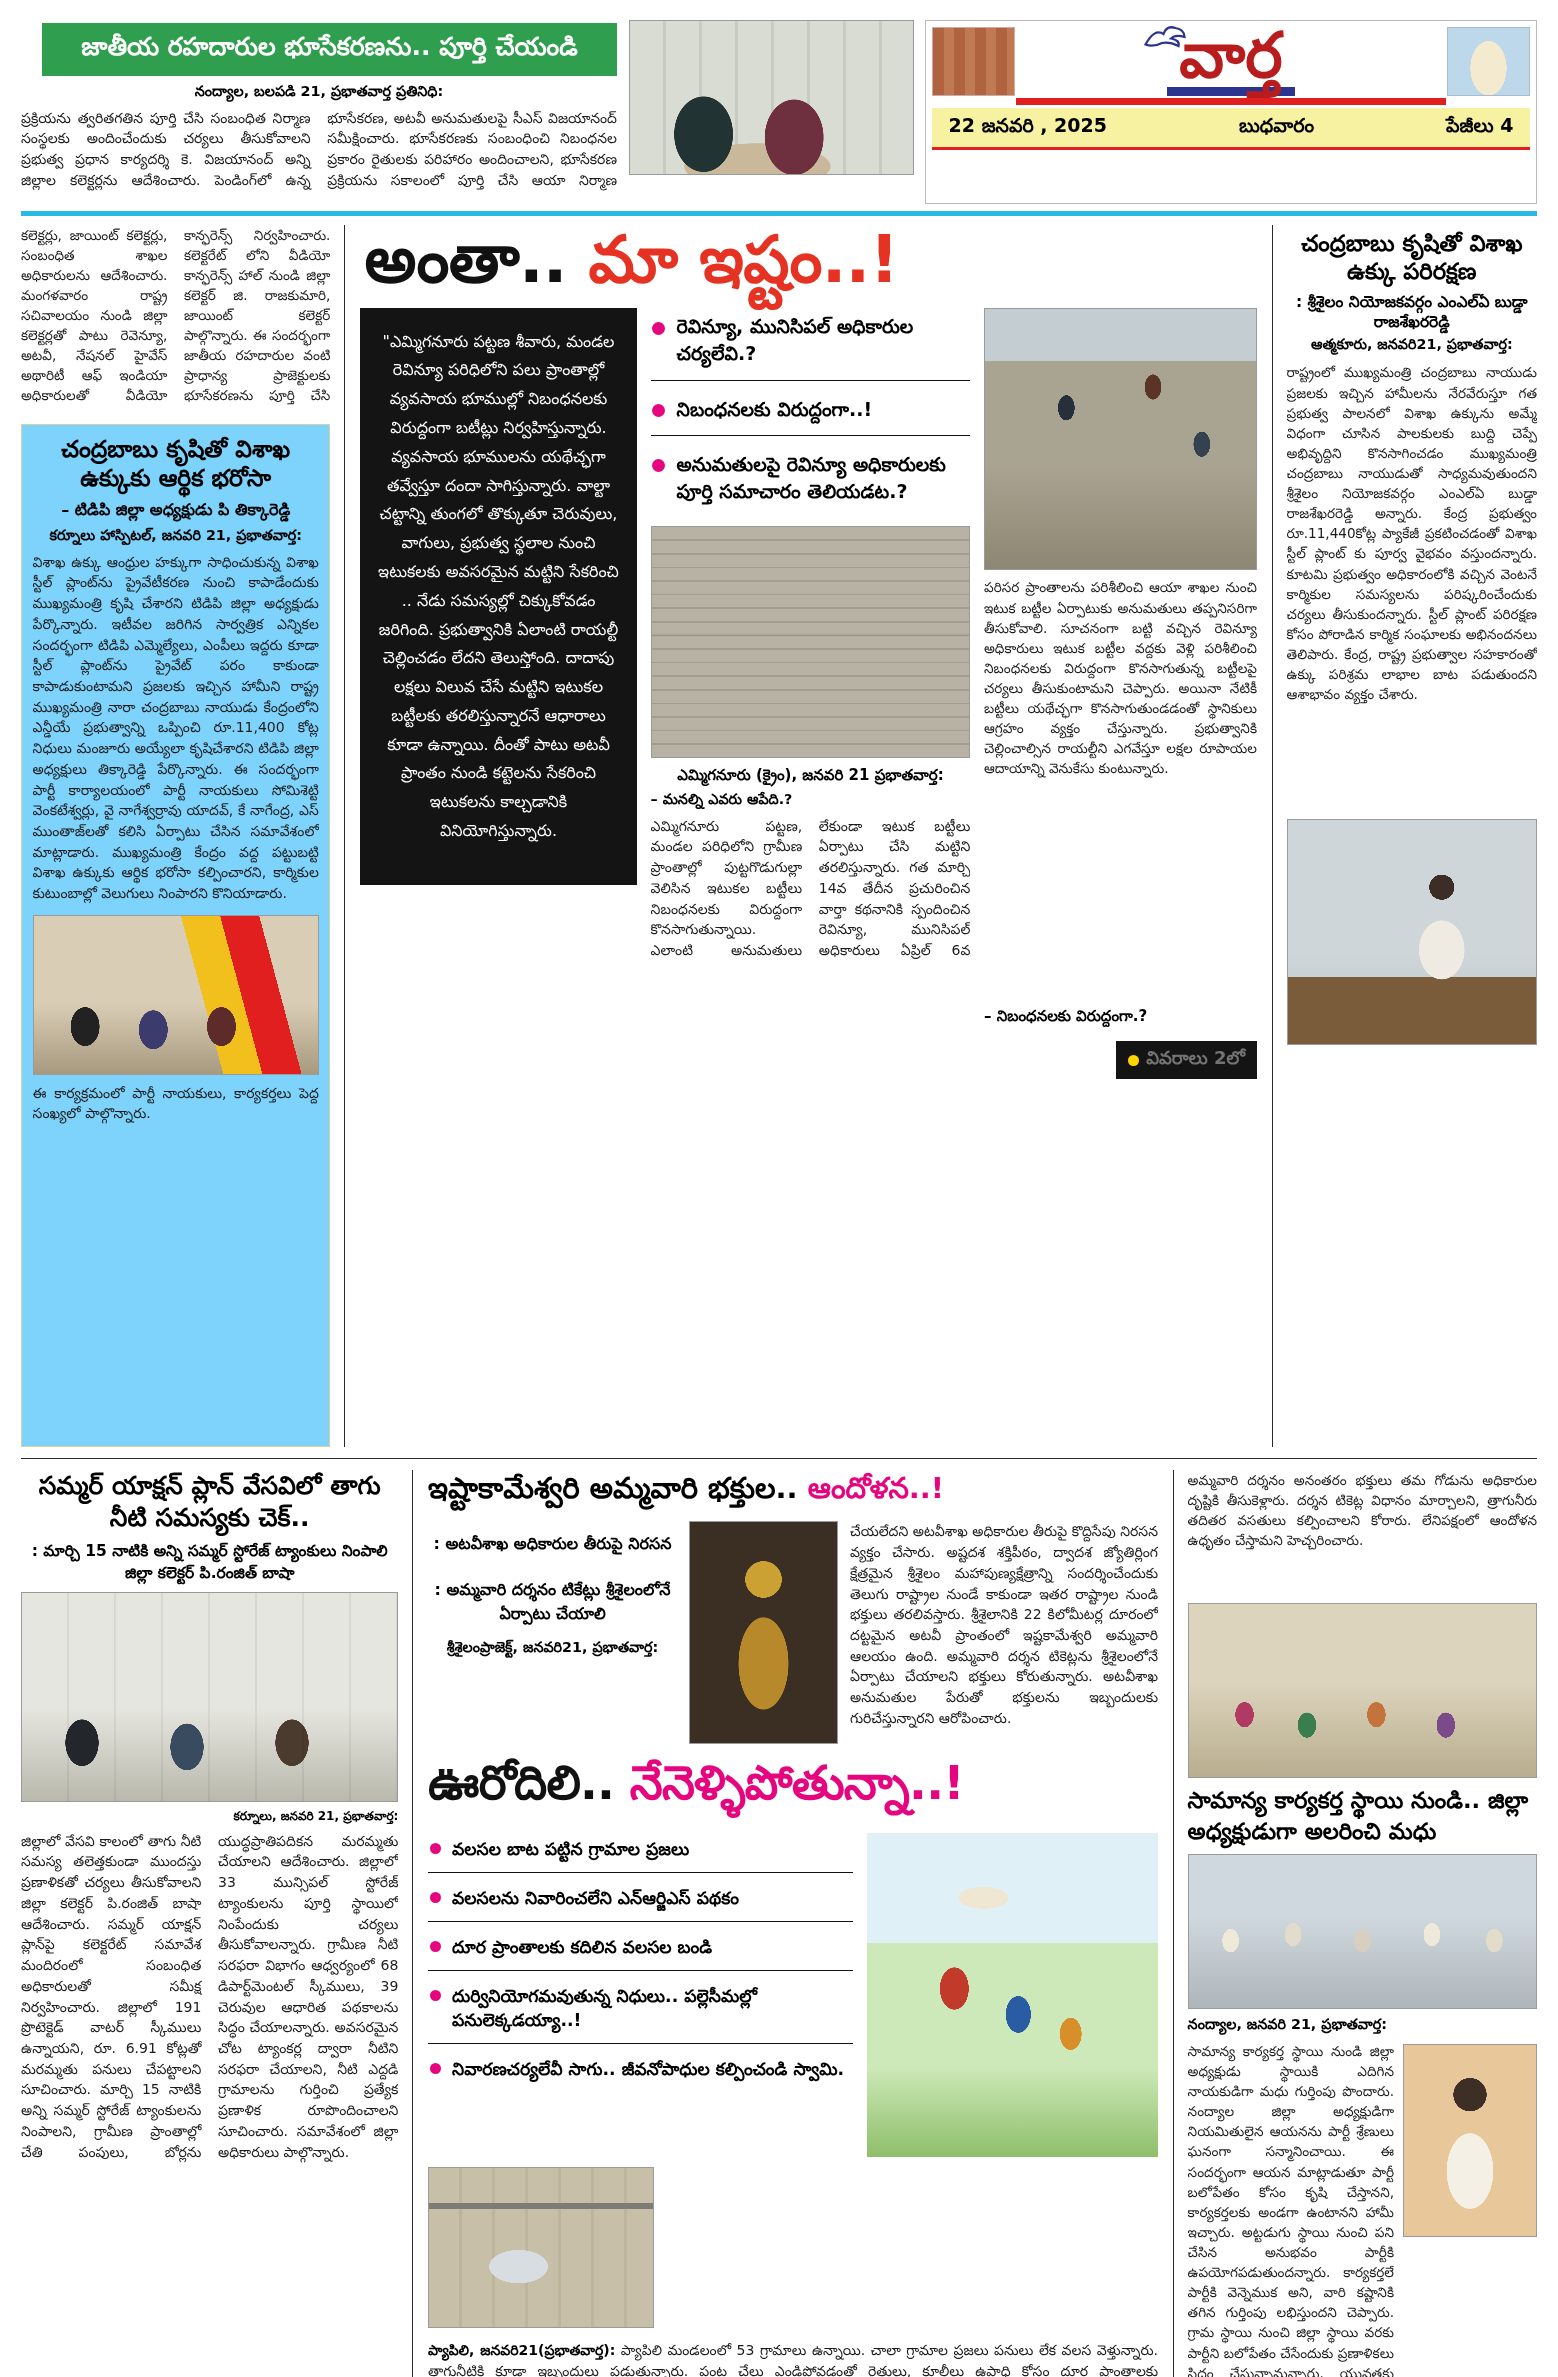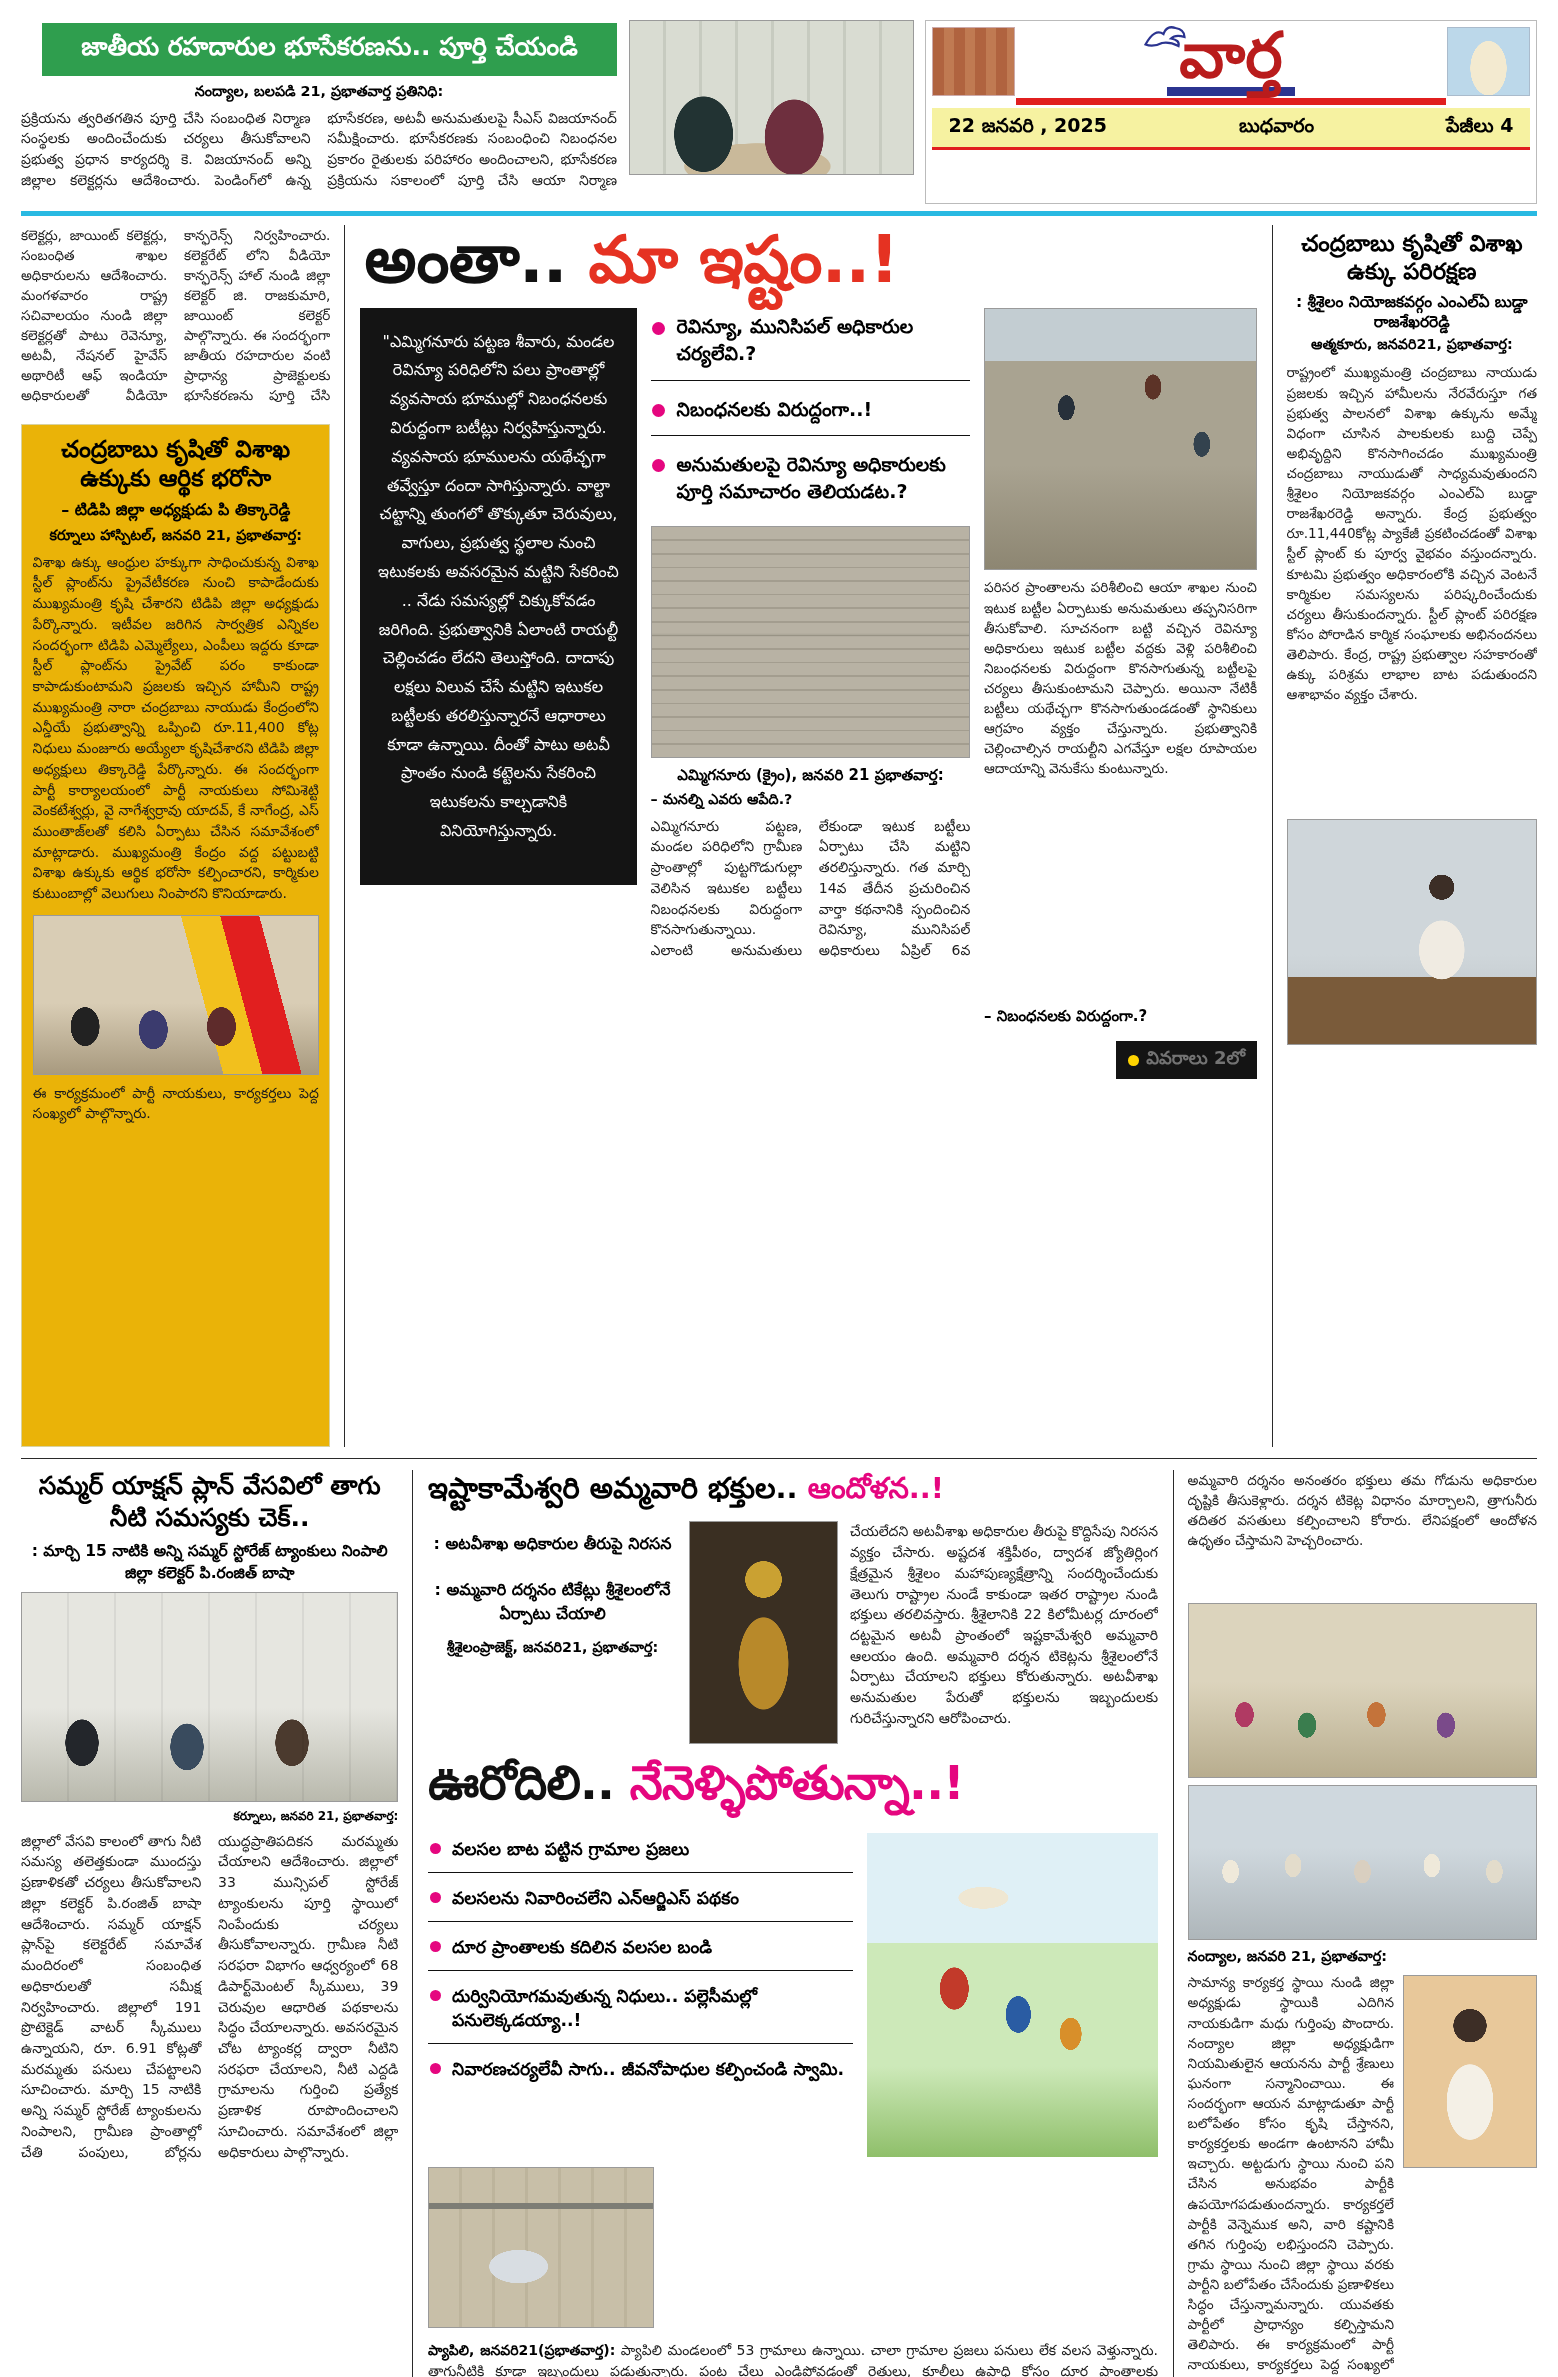--- a/index.html
+++ b/index.html
@@ -45,21 +45,21 @@
   .vaarta svg { position:absolute; top:-4.5px; left:50%; transform:translateX(-90px); }
   .mast-redline { height:6.8px; background:#e11f1f; width:72%; margin:2.3px auto 3px; }
   .datebar { background:#f6f2a1; display:flex; justify-content:space-between; align-items:center; padding:6px 16.6px; font-weight:bold; font-size:19px; border-bottom:3.8px solid #e11f1f; }
 
   .cyan-divider { height:4.5px; background:#29b9e2; margin:7.5px 0 9px; }
   .black-divider { height:1.5px; background:#2a2a2a; margin:10.6px 0; }
 
   
   .band2 { display:grid; grid-template-columns:324px 1fr 265px; gap:15px; }
   .cont-text { height:190px; font-size:13.6px; }
-  .ybox { background:#eab308; border:0.8px solid #d8d2a0; padding:10.6px 10.6px 7.5px; margin-top:9px; }
+  .ybox { background:#7dd3fc; border:0.8px solid #d8d2a0; padding:10.6px 10.6px 7.5px; margin-top:9px; }
   .ybox h2 { text-align:center; font-size:23.4px; line-height:1.25; margin-bottom:6px; }
   .ybox .sub { text-align:center; font-weight:bold; font-size:16px; margin-bottom:4.5px; }
   .ybox .dl { text-align:center; font-weight:bold; font-size:14.3px; margin-bottom:4.5px; }
   .ybox .btext { height:356px; }
   .ph-flags { height:160px; margin:7.5px 0; background:
       radial-gradient(26px 35px at 18% 70%, #222 0 55%, transparent 56%),
       radial-gradient(26px 35px at 42% 72%, #3b3b6e 0 55%, transparent 56%),
       radial-gradient(26px 35px at 66% 70%, #5e2b2b 0 55%, transparent 56%),
       linear-gradient(75deg, transparent 58%, #f2c01d 58% 70%, #e11f1f 70% 82%, transparent 82%),
       linear-gradient(180deg,#d9cdb5 0 55%,#a89a7f 100%); }
@@ -304,20 +304,21 @@
           <span>ప్యాపిలి మండలంలో 53 గ్రామాలు ఉన్నాయి. చాలా గ్రామాల ప్రజలు పనులు లేక వలస వెళ్తున్నారు. తాగునీటికి కూడా ఇబ్బందులు పడుతున్నారు. పంట చేలు ఎండిపోవడంతో రైతులు, కూలీలు ఉపాధి కోసం దూర ప్రాంతాలకు తరలివెళ్తున్నారు. ప్రభుత్వం స్పందించి ఉపాధి పనులు కల్పించాలని వేడుకుంటున్నారు.</span>
         </div>
       </div>
       <div class="btext cols3 ooro-bottom">మనిషి జీవితం క్షణక్షణ గండం నూరేళ్ల ఆయుష్ అన్నట్లుగా సాగుతోంది. కూలి కోసం కోటి తిప్పలు పడుతున్న పేద ప్రజలు పనుల కోసం వలస బాట పడుతున్నారు. గ్రామాలలో ఉపాధి లేక బతుకుదెరువు కోసం కుటుంబాలతో సహా దూర ప్రాంతాలకు తరలివెళ్తున్నారు. రోజుల తరబడి పనుల్లేక, చేతిలో చిల్లిగవ్వ లేక వలసల బండి ఎక్కుతున్నారు. ఉపాధి హామీ పథకం పనులు సక్రమంగా జరగక, వచ్చిన నిధులు దుర్వినియోగం అవుతుండడంతో పల్లెసీమల్లో పనులు కరువయ్యాయి. ఎన్ఆర్జిఎస్ పథకం వలసలను నివారించలేకపోతోంది. గ్రామాలలో 365 రోజులు ఉపాధి దొరకడం లేదు. చేసేందుకు పనులు లేక, చేతిలో డబ్బులు లేక అప్పుల ఊబిలో కూరుకుపోతున్నారు. పిల్లల చదువులు, వృద్ధుల పోషణ భారంగా మారుతోంది. ప్రభుత్వాలు ప్రకటించే పథకాలు క్షేత్ర స్థాయిలో అమలుకు నోచుకోవడం లేదు. అధికారులు స్పందించి గ్రామాల్లోనే ఉపాధి అవకాశాలు కల్పించాలని, జీవనోపాధులు కల్పించి వలసలను నివారించాలని పల్లె ప్రజలు వేడుకుంటున్నారు. కనీసం పనులు కల్పించి వలసలను ఆపాలని, తమ బతుకులకు భరోసా ఇవ్వాలని ప్రజలు కోరుతున్నారు.</div>
 
     </div>
 
     <div class="b3r vline-l">
       <div class="btext intro">అమ్మవారి దర్శనం అనంతరం భక్తులు తమ గోడును అధికారుల దృష్టికి తీసుకెళ్లారు. దర్శన టికెట్ల విధానం మార్చాలని, త్రాగునీరు తదితర వసతులు కల్పించాలని కోరారు. లేనిపక్షంలో ఆందోళన ఉధృతం చేస్తామని హెచ్చరించారు.</div>
       <div class="photo ph-protest"></div>
+      <h2>సామాన్య కార్యకర్త స్థాయి నుండి.. జిల్లా అధ్యక్షుడుగా అలరించి మధు</h2>
       <div class="photo ph-group"></div>
       <div class="dl dateline">నంద్యాల, జనవరి 21, ప్రభాతవార్త:</div>
       <div class="madhu-wrap">
         <div class="photo ph-speaker"></div>
         <div class="btext madhu">సామాన్య కార్యకర్త స్థాయి నుండి జిల్లా అధ్యక్షుడు స్థాయికి ఎదిగిన నాయకుడిగా మధు గుర్తింపు పొందారు. నంద్యాల జిల్లా అధ్యక్షుడిగా నియమితులైన ఆయనను పార్టీ శ్రేణులు ఘనంగా సన్మానించాయి. ఈ సందర్భంగా ఆయన మాట్లాడుతూ పార్టీ బలోపేతం కోసం కృషి చేస్తానని, కార్యకర్తలకు అండగా ఉంటానని హామీ ఇచ్చారు. అట్టడుగు స్థాయి నుంచి పని చేసిన అనుభవం పార్టీకి ఉపయోగపడుతుందన్నారు. కార్యకర్తలే పార్టీకి వెన్నెముక అని, వారి కష్టానికి తగిన గుర్తింపు లభిస్తుందని చెప్పారు. గ్రామ స్థాయి నుంచి జిల్లా స్థాయి వరకు పార్టీని బలోపేతం చేసేందుకు ప్రణాళికలు సిద్ధం చేస్తున్నామన్నారు. యువతకు పార్టీలో ప్రాధాన్యం కల్పిస్తామని తెలిపారు. ఈ కార్యక్రమంలో పార్టీ నాయకులు, కార్యకర్తలు పెద్ద సంఖ్యలో పాల్గొని ఆయనను అభినందించారు. పలువురు నాయకులు మధు సేవలను కొనియాడారు. ఆయన నాయకత్వంలో జిల్లాలో పార్టీ మరింత బలపడుతుందని ఆశాభావం వ్యక్తం చేశారు.</div>
       </div>
     </div>
   </div>
 
 </div>

